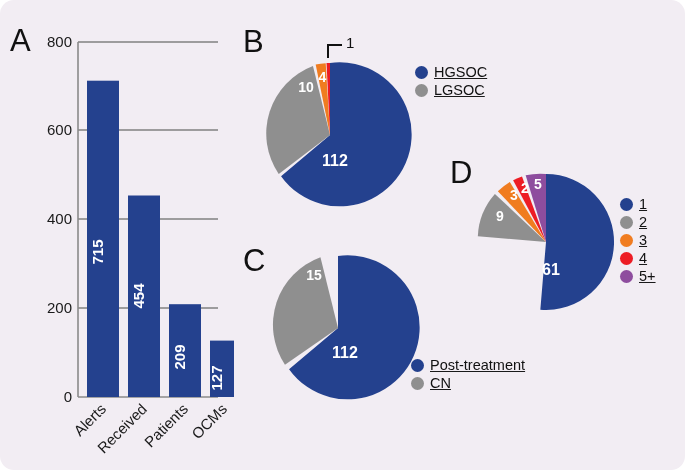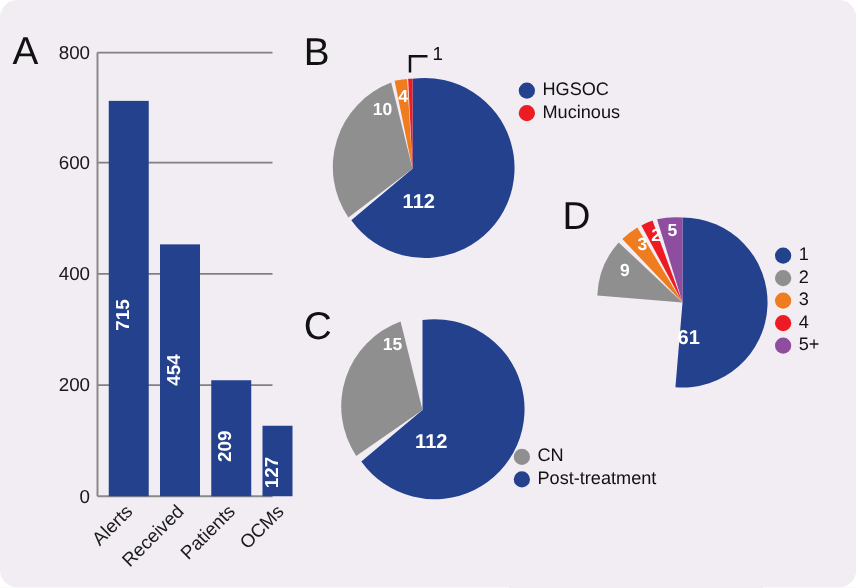--- a/index.html
+++ b/index.html
@@ -65,20 +65,21 @@
     font-family: "Liberation Sans", sans-serif;
     text-anchor: start;
     dominant-baseline: middle;
   }
   
   .legend {
     position: absolute;
     display: flex;
     flex-direction: column;
     gap: 1px;
+    text-decoration: underline;
   }
   .legend-row {
     display: flex;
     align-items: center;
     gap: 6px;
     height: 17px;
   }
   .legend-swatch {
     width: 13px;
     height: 13px;
@@ -174,44 +175,44 @@
     </g>
     <text class="callout-label" x="101" y="14">1</text>
   </svg>
 
   <div class="legend" id="legend-b">
     <div class="legend-row">
       <span class="legend-swatch" style="background:#24418e"></span>
       <span class="legend-text">HGSOC</span>
     </div>
     <div class="legend-row">
-      <span class="legend-swatch" style="background:#ed1c24"></span>
-      <span class="legend-text">Mucinous</span>
+      <span class="legend-swatch" style="background:#8f8f8f"></span>
+      <span class="legend-text">LGSOC</span>
     </div>
   </div>
 
   <div class="panel-letter" id="panel-c-letter">C</div>
 
   <svg class="pie-svg" style="left:258px; top:248px;" width="165" height="165">
 
     <path fill="#24418e" d="M 80 80 L 80 8 A 72 72 0 1 1 31.05 121.20 Z"></path>
 
     <path fill="#8f8f8f" d="M 80 80 L 26.96 116.70 A 72 72 0 0 1 62.46 9.20 Z"></path>
     <text class="slice-label big" x="87" y="106">112</text>
     <text class="slice-label" x="56" y="28">15</text>
   </svg>
 
   <div class="legend" id="legend-c">
     <div class="legend-row">
+      <span class="legend-swatch" style="background:#24418e"></span>
+      <span class="legend-text">Post-treatment</span>
+    </div>
+    <div class="legend-row">
       <span class="legend-swatch" style="background:#8f8f8f"></span>
       <span class="legend-text">CN</span>
-    </div>
-    <div class="legend-row">
-      <span class="legend-swatch" style="background:#24418e"></span>
-      <span class="legend-text">Post-treatment</span>
     </div>
   </div>
 
   <div class="panel-letter" id="panel-d-letter">D</div>
 
   <svg class="pie-svg" style="left:468px; top:162px;" width="160" height="160">
 
     <path fill="#24418e" d="M 78 80 L 78 12 A 68 68 0 1 1 72.33 147.76 Z"></path>
     <path fill="#8f8f8f" d="M 78 80 L 9.82 74.32 A 68 68 0 0 1 26.90 31.90 Z"></path>
     <path fill="#f07c20" d="M 78 80 L 29.84 29.24 A 68 68 0 0 1 41.85 20.01 Z"></path>

